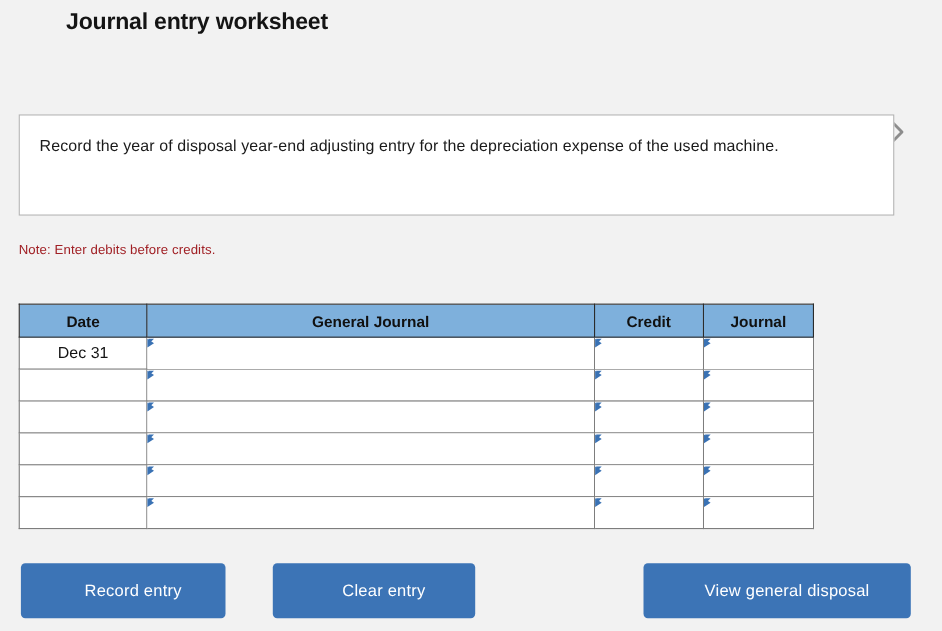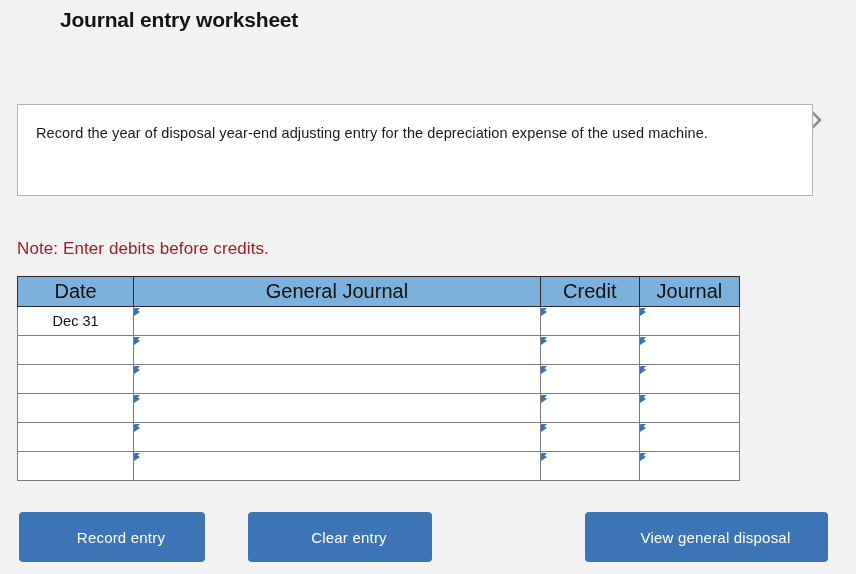--- a/index.html
+++ b/index.html
@@ -93,41 +93,41 @@
     font-size: 14.5px;
     line-height: 24px;
     color: #1a1a1a;
     letter-spacing: 0.1px;
   }
 
   
   .note-line {
     position: absolute;
     left: 17px;
-    top: 239px;
-    font-size: 17px;
+    top: 220px;
+    font-size: 12px;
     color: #a01f24;
     letter-spacing: 0.1px;
   }
 
   
   .journal-table {
     position: absolute;
     left: 17px;
     top: 276px;
     width: 723px;
     border-collapse: collapse;
     table-layout: fixed;
   }
   .journal-table th {
     background: #7eb0dc;
     border: 1px solid #2b2b2b;
     height: 29px;
-    font-size: 20px;
-    font-weight: normal;
+    font-size: 14px;
+    font-weight: bold;
     color: #111111;
     text-align: center;
     padding: 0;
   }
   .col-date   { width: 116px; }
   .col-gj     { width: 406px; }
   .col-debit  { width: 99px; }
   .col-credit { width: 100px; }
 
   .journal-table td {

